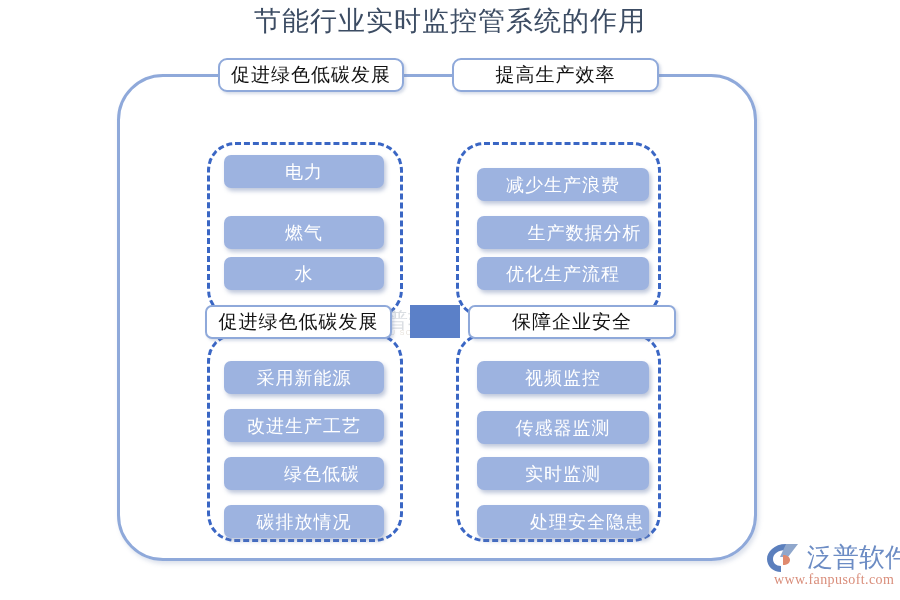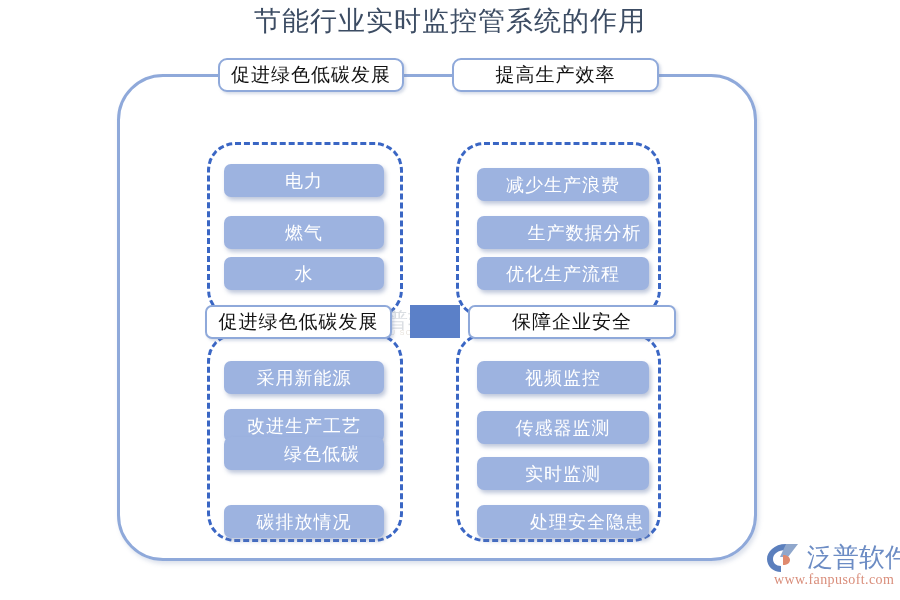--- a/index.html
+++ b/index.html
@@ -209,21 +209,21 @@
 <div id="outer-frame"></div>
 
 <div id="dash-tl" class="dashed-box"></div>
 <div id="dash-tr" class="dashed-box"></div>
 <div id="dash-bl" class="dashed-box"></div>
 <div id="dash-br" class="dashed-box"></div>
 
 <div id="top-pill-left" class="top-pill">促进绿色低碳发展</div>
 <div id="top-pill-right" class="top-pill">提高生产效率</div>
 
-<div class="item-pill col-left" style="top:164px;">电力</div>
+<div class="item-pill col-left" style="top:155px;">电力</div>
 <div class="item-pill col-left" style="top:216px;">燃气</div>
 <div class="item-pill col-left" style="top:257px;">水</div>
 
 <div class="item-pill col-right" style="top:168px;">减少生产浪费</div>
 <div class="item-pill col-right" style="top:216px;padding-left:43px;">生产数据分析</div>
 <div class="item-pill col-right" style="top:257px;">优化生产流程</div>
 
 <div id="center-connector"></div>
 
 <div id="mid-pill-left" class="mid-pill">促进绿色低碳发展</div>
@@ -235,21 +235,21 @@
       <path d="M4 4 L28 4 L16 26 Z" fill="#cfd6c2"></path>
       <circle cx="16" cy="11" r="5" fill="#c9cfc0"></circle>
     </svg>
   </span>
   <span class="wm-text">泛普软件</span>
   <span class="wm-sub">FANPU SOFTWARE</span>
 </div>
 
 <div class="item-pill col-left" style="top:361px;">采用新能源</div>
 <div class="item-pill col-left" style="top:409px;">改进生产工艺</div>
-<div class="item-pill col-left" style="top:437px;padding-left:36px;">绿色低碳</div>
+<div class="item-pill col-left" style="top:457px;padding-left:36px;">绿色低碳</div>
 <div class="item-pill col-left" style="top:505px;">碳排放情况</div>
 
 <div class="item-pill col-right" style="top:361px;">视频监控</div>
 <div class="item-pill col-right" style="top:411px;">传感器监测</div>
 <div class="item-pill col-right" style="top:457px;">实时监测</div>
 <div class="item-pill col-right" style="top:505px;padding-left:48px;">处理安全隐患</div>
 
 <div id="brand-logo">
   <span class="logo-mark">
     <svg width="38" height="32" viewBox="0 0 38 32">

